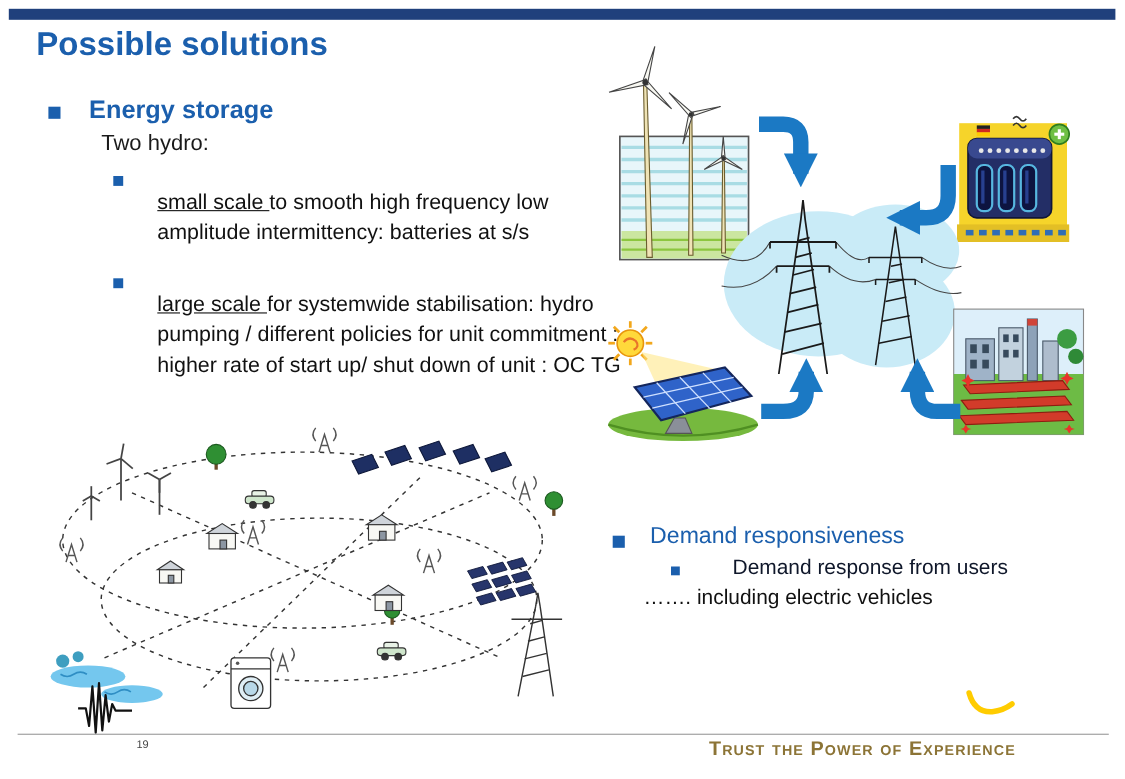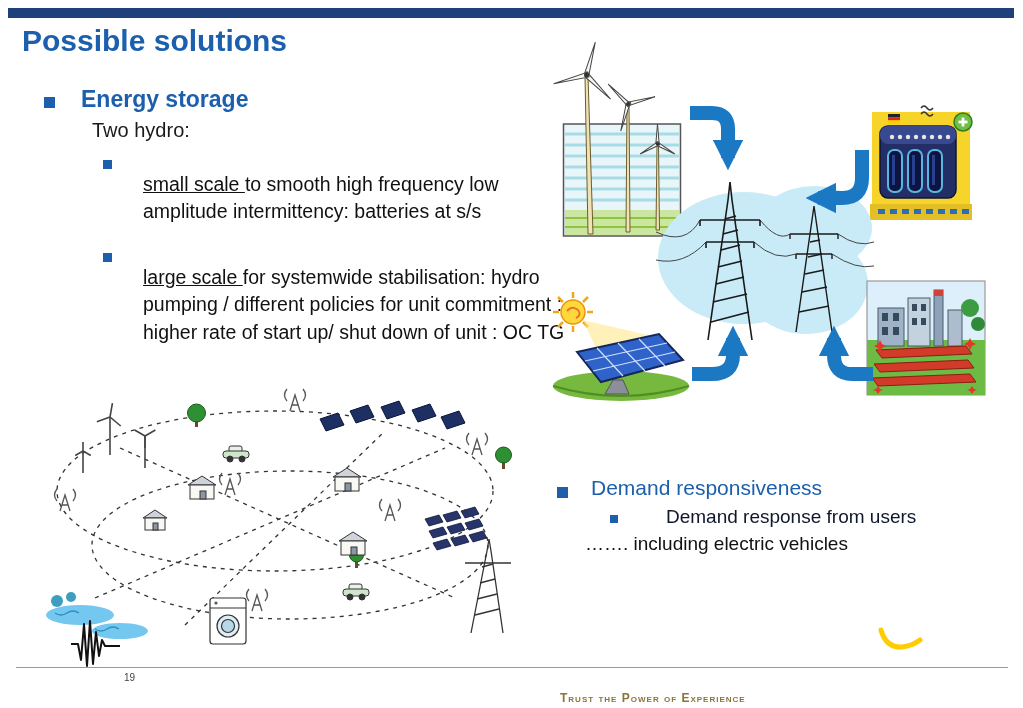--- a/index.html
+++ b/index.html
@@ -2,40 +2,40 @@
 <html><head>
 <meta charset="utf-8">
 <style>
   html,body{margin:0;padding:0;}
   body{
     width:1023px;height:708px;position:relative;background:#ffffff;
     font-family:"Liberation Sans","DejaVu Sans",sans-serif;overflow:hidden;
   }
   .abs{position:absolute;}
   .topbar{left:8px;top:8px;width:1006px;height:10px;background:#20407c;}
-  .title{left:22px;top:24px;font-size:30px;font-weight:bold;color:#1b5fad;}
+  .title{left:33px;top:24px;font-size:30px;font-weight:bold;color:#1b5fad;}
   .sq{background:#1b5fad;}
   .energy-bullet{left:44px;top:97px;width:11px;height:11px;}
   .energy-heading{left:81px;top:86px;font-size:23px;font-weight:bold;color:#1b5fad;}
   .two-levels{left:92px;top:119px;font-size:20px;color:#1a1a1a;}
   .sb1{left:103px;top:160px;width:9px;height:9px;}
   .sb2{left:103px;top:253px;width:9px;height:9px;}
   .item-text{width:436px;font-size:19.5px;line-height:1.42;color:#111;margin-left:21px;}
   .it1{left:122px;top:151px;}
   .it2{left:122px;top:244px;}
   .u{text-decoration:underline;}
   .demand-bullet{left:557px;top:487px;width:11px;height:11px;}
   .demand-heading{left:591px;top:476px;font-size:21px;font-weight:normal;color:#1b5fad;}
   .demand-sub-bullet{left:610px;top:515px;width:8px;height:8px;}
   .demand-line1{left:666px;top:506px;font-size:19px;color:#0f172a;}
   .demand-line2{left:585px;top:533px;font-size:19px;color:#111;}
   .footer-line{left:16px;top:667px;width:992px;height:1px;background:#9a9a9a;}
   .page-number{left:124px;top:672px;font-size:10px;color:#444;}
-  .tagline{left:560px;top:670px;width:448px;text-align:left;font-size:12px;
-           font-weight:bold;color:#8c7436;font-variant:small-caps;letter-spacing:1px;margin-top:21px;}
+  .tagline{left:560px;top:670px;width:448px;text-align:center;font-size:18px;
+           font-weight:bold;color:#8c7436;font-variant:small-caps;letter-spacing:1px;}
   .cesi{left:878px;top:602px;width:134px;height:56px;}
   .cesi-text{position:absolute;left:6px;top:0;font-size:47px;font-weight:bold;
              color:#1767ae;letter-spacing:1px;line-height:1;}
   .img{position:absolute;}
   svg{display:block;overflow:visible;}
 </style>
 </head>
 <body>
 
 <div class="abs topbar"></div>

